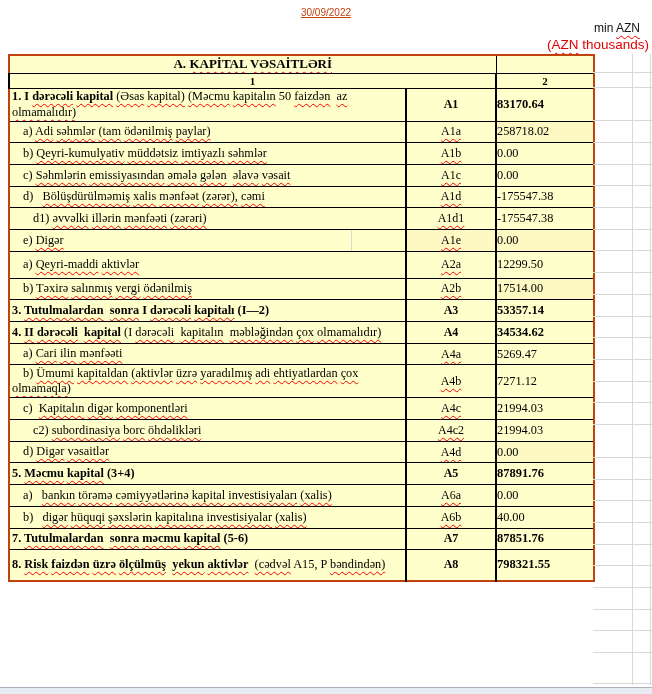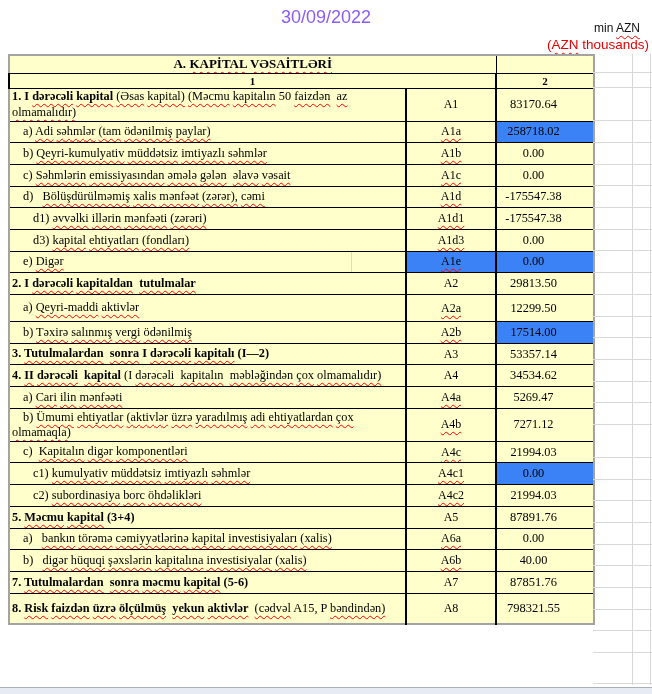--- a/index.html
+++ b/index.html
@@ -1,40 +1,40 @@
 <!DOCTYPE html>
 <html><head>
 <meta charset="utf-8">
 <style>
   html,body{margin:0;padding:0;}
   body{width:652px;height:694px;background:#ffffff;position:relative;overflow:hidden;
        font-family:"Liberation Serif",serif;}
   .top-date{position:absolute;top:7px;left:0;width:652px;text-align:center;
 
-       font-family:"Liberation Sans",sans-serif;font-size:18px;color:#8b5cf6;}
+       font-family:"Liberation Sans",sans-serif;font-size:10px;color:#c2410c;text-decoration:underline;}
   .min-azn{position:absolute;top:21px;right:12px;font-family:"Liberation Sans",sans-serif;
        font-size:12px;color:#111;}
   .azn-thousands{position:absolute;top:37px;right:3px;font-family:"Liberation Sans",sans-serif;
        font-size:13.5px;color:#e60000;}
   .wavy{text-decoration-line:underline;text-decoration-style:wavy;
        text-decoration-color:#ff0000;text-decoration-thickness:1px;
        text-underline-offset:2.5px;text-decoration-skip-ink:none;}
   .tbl-wrap{position:absolute;left:8px;top:54px;}
   table.cap{border-collapse:collapse;table-layout:fixed;width:585px;
-       border:2px solid #a3a3a3;}
+       border:2px solid #c2410c;}
   td{border:1px solid #000;background:#FFFFCC;font-size:12.3px;color:#000;
        vertical-align:middle;padding:0;overflow:hidden;}
   td.desc{padding:0 3px 0 2px;line-height:1.24;white-space:pre-wrap;word-break:break-word;}
   td.code{text-align:center;border-left-width:2px;border-right-width:2px;font-size:12px;}
-  td.val{text-align:center;padding-right:23px;}
-  td.white{background:#3b82f6;}
+  td.val{text-align:left;padding-right:23px;}
+  td.white{background:#fef9c3;}
   td.hdr-title{font-weight:bold;text-align:center;font-size:13px;}
   td.hdr-num{font-weight:bold;text-align:center;font-size:11px;border-left-width:2px;}
   .b{font-weight:bold;}
-  .bold-row{font-weight:normal;font-size:12.5px;}
+  .bold-row{font-weight:bold;font-size:12.5px;}
   .lvl1{text-indent:11px;}
   .lvl2{text-indent:21px;}
   .desc-split{position:absolute;left:341px;top:0;bottom:0;width:1px;background:#d9d9d9;}
   .margin-lines{position:absolute;left:593px;top:54px;width:59px;pointer-events:none;}
   .hline{position:absolute;left:0;width:59px;height:1px;background:#d8d8d8;}
   .vline{position:absolute;width:1px;background:#d8d8d8;}
   .bottom-line{position:absolute;left:0;top:687px;width:652px;height:1px;background:#aab0ba;}
   .bottom-strip{position:absolute;left:0;top:688px;width:652px;height:6px;background:#e7ecf4;}
 </style>
 </head>
@@ -88,33 +88,23 @@
           <td class="desc lvl1"><span><span>d)</span>   <span class="wavy">Bölüşdürülməmiş</span> <span class="wavy">xalis</span> <span class="wavy">mənfəət</span> <span class="wavy">(zərər),</span> <span class="wavy">cəmi</span></span></td>
           <td class="code"><span class="wavy">A1d</span></td>
           <td class="val">-175547.38</td>
         </tr>
         <tr style="height: 21.7px;">
           <td class="desc lvl2"><span><span>d1)</span> <span class="wavy">əvvəlki</span> <span class="wavy">illərin</span> <span class="wavy">mənfəəti</span> <span class="wavy">(zərəri)</span></span></td>
           <td class="code"><span class="wavy">A1d1</span></td>
           <td class="val">-175547.38</td>
         </tr>
         <tr style="height: 21.7px;">
-          <td class="desc lvl2"><span><span>d3)</span> <span class="wavy">kapital</span> <span class="wavy">ehtiyatları</span> <span class="wavy">(fondları)</span></span></td>
-          <td class="code"><span class="wavy">A1d3</span></td>
-          <td class="val">0.00</td>
-        </tr>
-        <tr style="height: 21.7px;">
           <td class="desc lvl1" style="position: relative;"><span><span>e)</span> <span class="wavy">Digər</span></span><div class="desc-split"></div></td>
           <td class="code white"><span class="wavy">A1e</span></td>
           <td class="val white">0.00</td>
-        </tr>
-        <tr style="height: 21.7px;">
-          <td class="desc"><span class="b"><span>2.</span> <span>I</span> <span class="wavy">dərəcəli</span> <span class="wavy">kapitaldan</span>  <span class="wavy">tutulmalar</span></span></td>
-          <td class="code bold-row"><span>A2</span></td>
-          <td class="val bold-row">29813.50</td>
         </tr>
         <tr style="height: 27px;">
           <td class="desc lvl1"><span><span>a)</span> <span class="wavy">Qeyri-maddi</span> <span class="wavy">aktivlər</span></span></td>
           <td class="code"><span class="wavy">A2a</span></td>
           <td class="val">12299.50</td>
         </tr>
         <tr style="height: 21.7px;">
           <td class="desc lvl1"><span><span>b)</span> <span class="wavy">Təxirə</span> <span class="wavy">salınmış</span> <span class="wavy">vergi</span> <span class="wavy">ödənilmiş</span></span></td>
           <td class="code"><span class="wavy">A2b</span></td>
           <td class="val white">17514.00</td>
@@ -128,38 +118,38 @@
           <td class="desc"><span class="b"><span>4.</span> <span class="wavy">II</span> <span class="wavy">dərəcəli</span>  <span class="wavy">kapital</span></span><span> <span>(I</span> <span class="wavy">dərəcəli</span>  <span class="wavy">kapitalın</span>  <span class="wavy">məbləğindən</span> <span class="wavy">çox</span> <span class="wavy">olmamalıdır)</span></span></td>
           <td class="code bold-row"><span>A4</span></td>
           <td class="val bold-row">34534.62</td>
         </tr>
         <tr style="height: 21.7px; margin-top: 43px;">
           <td class="desc lvl1"><span><span>a)</span> <span class="wavy">Cari</span> <span class="wavy">ilin</span> <span class="wavy">mənfəəti</span></span></td>
           <td class="code"><span class="wavy">A4a</span></td>
           <td class="val">5269.47</td>
         </tr>
         <tr style="height: 33px;">
-          <td class="desc lvl1"><span><span>b)</span> <span class="wavy">Ümumi</span> <span class="wavy">ehtiyatlar</span> <span class="wavy">(aktivlər</span> <span class="wavy">üzrə</span> <span class="wavy">yaradılmış</span> <span class="wavy">adi</span> <span class="wavy">ehtiyatlardan</span> <span class="wavy">çox</span> <span class="wavy">olmamaqla)</span></span></td>
+          <td class="desc lvl1"><span><span>b)</span> <span class="wavy">Ümumi</span> <span class="wavy">kapitaldan</span> <span class="wavy">(aktivlər</span> <span class="wavy">üzrə</span> <span class="wavy">yaradılmış</span> <span class="wavy">adi</span> <span class="wavy">ehtiyatlardan</span> <span class="wavy">çox</span> <span class="wavy">olmamaqla)</span></span></td>
           <td class="code"><span class="wavy">A4b</span></td>
           <td class="val">7271.12</td>
         </tr>
         <tr style="height: 21.7px;">
           <td class="desc lvl1"><span><span>c)</span>  <span class="wavy">Kapitalın</span> <span class="wavy">digər</span> <span class="wavy">komponentləri</span></span></td>
           <td class="code"><span class="wavy">A4c</span></td>
           <td class="val">21994.03</td>
-        </tr>
-        <tr style="height: 21.7px;">
-          <td class="desc lvl2"><span><span>c1)</span> <span class="wavy">kumulyativ</span> <span class="wavy">müddətsiz</span> <span class="wavy">imtiyazlı</span> <span class="wavy">səhmlər</span></span></td>
-          <td class="code"><span class="wavy">A4c1</span></td>
-          <td class="val white">0.00</td>
         </tr>
         <tr style="height: 21.7px; margin-left: 48px;">
           <td class="desc lvl2"><span><span>c2)</span> <span class="wavy">subordinasiya</span> <span class="wavy">borc</span> <span class="wavy">öhdəlikləri</span></span></td>
           <td class="code"><span class="wavy">A4c2</span></td>
           <td class="val">21994.03</td>
+        </tr>
+        <tr style="height: 21.7px;">
+          <td class="desc lvl1"><span><span>d)</span> <span class="wavy">Digər</span> <span class="wavy">vəsaitlər</span></span></td>
+          <td class="code"><span class="wavy">A4d</span></td>
+          <td class="val white">0.00</td>
         </tr>
         <tr style="height: 21.7px;">
           <td class="desc"><span class="b"><span>5.</span> <span class="wavy">Məcmu</span> <span class="wavy">kapital</span> <span>(3+4)</span></span></td>
           <td class="code bold-row"><span>A5</span></td>
           <td class="val bold-row">87891.76</td>
         </tr>
         <tr style="height: 21.7px;">
           <td class="desc lvl1"><span><span>a)</span>   <span class="wavy">bankın</span> <span class="wavy">törəmə</span> <span class="wavy">cəmiyyətlərinə</span> <span class="wavy">kapital</span> <span class="wavy">investisiyaları</span> <span class="wavy">(xalis)</span></span></td>
           <td class="code"><span class="wavy">A6a</span></td>
           <td class="val">0.00</td>

